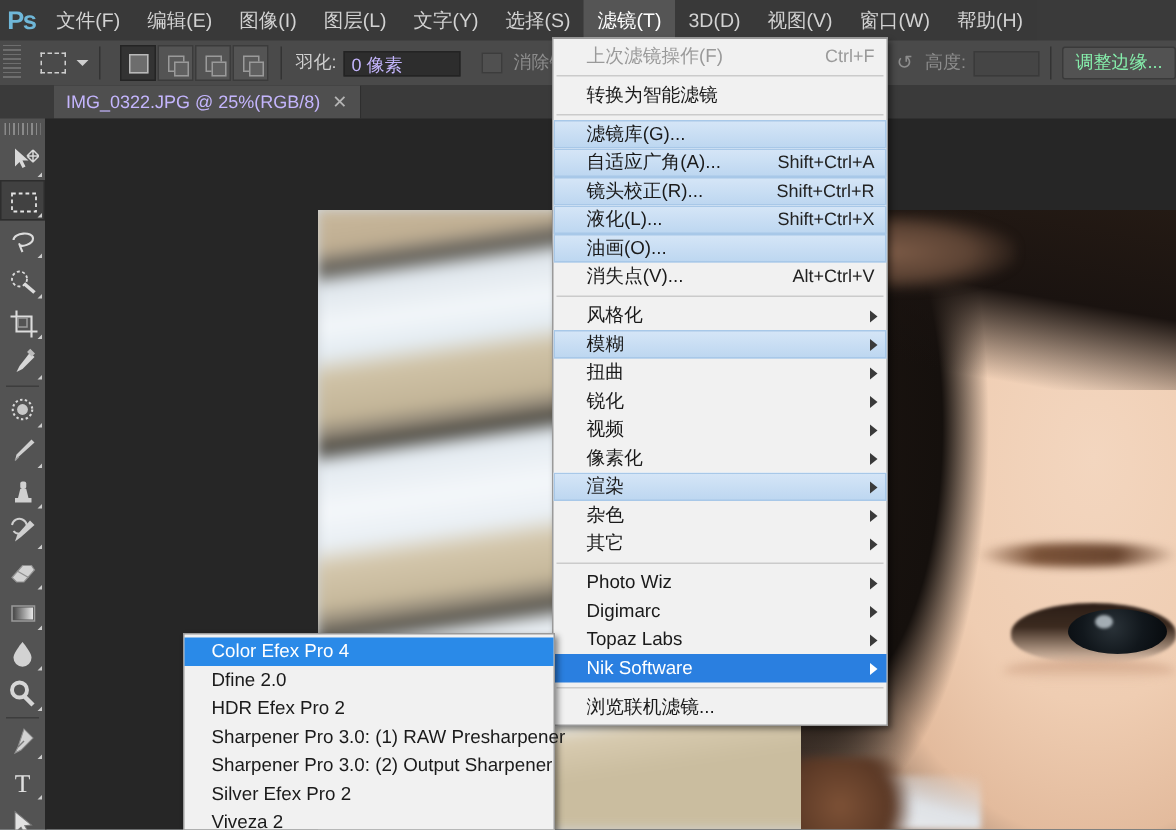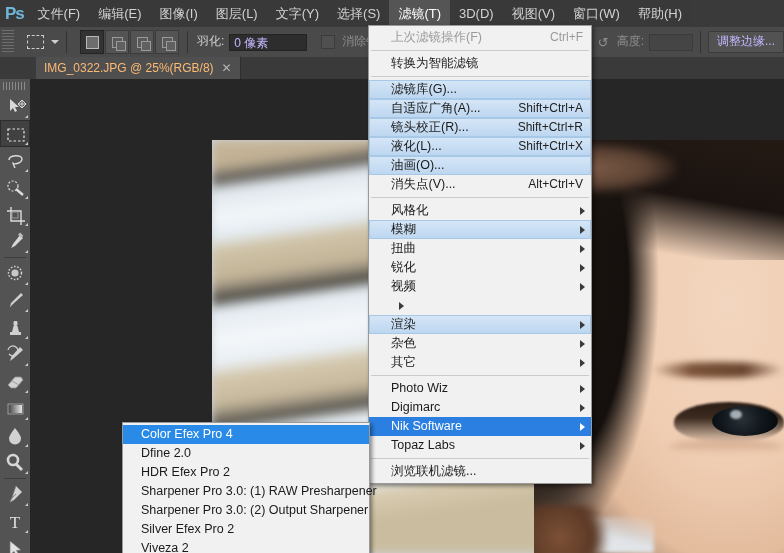--- a/index.html
+++ b/index.html
@@ -57,33 +57,33 @@
   .ob-label.dim{color:#8d8d8d;}
   .ob-input{
     background:#2d2d2d;border:1px solid #232323;color:#c4b5fd;font-size:12px;
     height:17px;line-height:17px;padding:0 4px;width:78px;box-sizing:border-box;
   }
   .ob-input.empty{width:44px;background:#454545;border-color:#3a3a3a;}
   .ob-check{
     width:12px;height:12px;background:#505050;border:1px solid #3c3c3c;margin-right:5px;
   }
   .ob-btn{
-    background:#525252;border:1px solid #3a3a3a;color:#c4b5fd;font-size:12px;
+    background:#525252;border:1px solid #3a3a3a;color:#86efac;font-size:12px;
     height:20px;line-height:18px;padding:0 8px;border-radius:2px;white-space:nowrap;
   }
   .refresh-ico{color:#8d8d8d;font-size:13px;margin:0 6px;}
   
   #tabbar{
     position:absolute;left:0;top:57px;width:784px;height:22px;background:#3a3a3a;
   }
   #doc-tab{
     position:absolute;left:36px;top:0;height:22px;background:#4f4f4f;
     display:flex;align-items:center;padding:0 8px;border-right:1px solid #2e2e2e;
   }
-  #doc-tab .title{color:#fdba74;font-size:12px;white-space:nowrap;}
+  #doc-tab .title{color:#c4b5fd;font-size:12px;white-space:nowrap;}
   #doc-tab .x{color:#b5b5b5;font-size:12px;margin-left:8px;}
   
   #toolbar{
     position:absolute;left:0;top:79px;width:30px;height:474px;background:#535353;
     border-right:1px solid #2e2e2e;
   }
   #tb-grip{
     position:absolute;left:3px;top:3px;width:24px;height:8px;
     background:repeating-linear-gradient(to right,#8a8a8a 0 1px,transparent 1px 3px);
   }
@@ -526,20 +526,21 @@
     </div>
     <div class="mi">
       <span class="lbl">锐化</span>
       <span class="arrow"></span>
     </div>
     <div class="mi">
       <span class="lbl">视频</span>
       <span class="arrow"></span>
     </div>
     <div class="mi">
+      <span class="lbl">像素化</span>
       <span class="arrow"></span>
     </div>
     <div class="mi hl">
       <span class="lbl">渲染</span>
       <span class="arrow"></span>
     </div>
     <div class="mi">
       <span class="lbl">杂色</span>
       <span class="arrow"></span>
     </div>
@@ -547,28 +548,28 @@
       <span class="lbl">其它</span>
       <span class="arrow"></span>
     </div>
     <div class="msep"></div>
     <div class="mi">
       <span class="lbl">Photo Wiz</span>
       <span class="arrow"></span>
     </div>
     <div class="mi">
       <span class="lbl">Digimarc</span>
+      <span class="arrow"></span>
+    </div>
+    <div class="mi">
+      <span class="lbl">Topaz Labs</span>
       <span class="arrow"></span>
     </div>
     <div class="mi hl-blue">
       <span class="lbl">Nik Software</span>
-      <span class="arrow"></span>
-    </div>
-    <div class="mi">
-      <span class="lbl">Topaz Labs</span>
       <span class="arrow"></span>
     </div>
     <div class="msep"></div>
     <div class="mi">
       <span class="lbl">浏览联机滤镜...</span>
     </div>
   </div>
 
 <div id="nikmenu">
     <div class="mi hl-blue">

